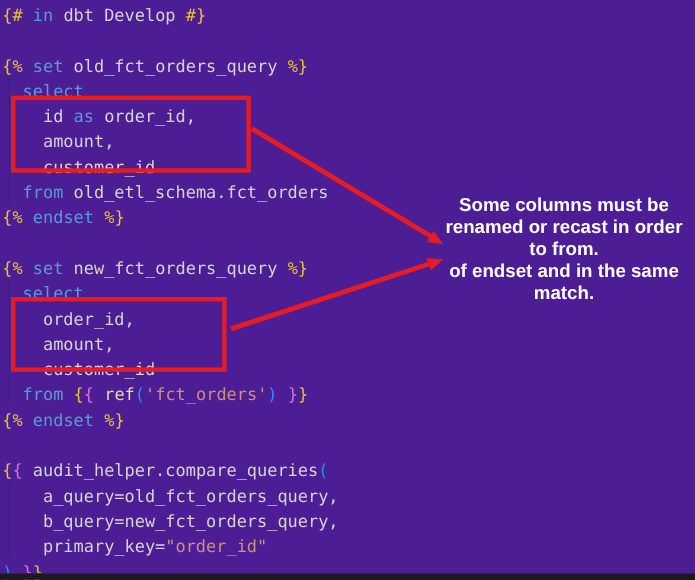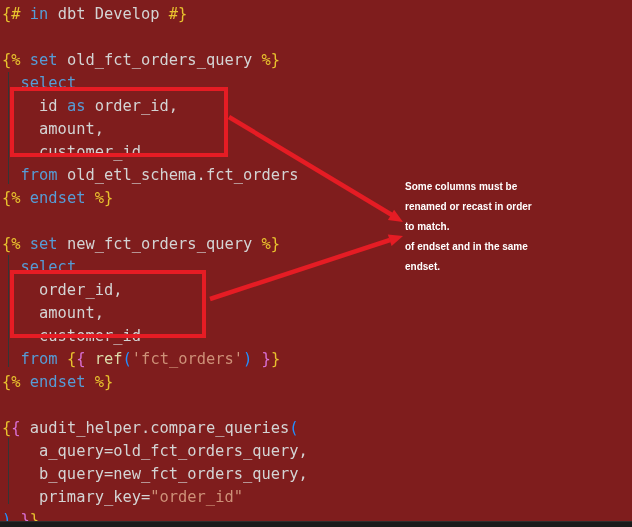--- a/index.html
+++ b/index.html
@@ -30,52 +30,53 @@
     border:4px solid var(--red);
     box-sizing:border-box;
     background:transparent;
   }
   #box-old{left:10px;top:87px;width:218px;height:70px;}
   #box-new{left:10px;top:270px;width:196px;height:68px;}
   #arrow-layer{position:absolute;left:0;top:0;pointer-events:none;}
   .ann-text{
     position:absolute;left:405px;top:177px;
     font-family:"Liberation Sans",sans-serif;
-    font-weight:bold;font-size:10px;line-height:20px;
+    font-weight:bold;font-size:17px;line-height:20px;
     color:#fff;
+    text-align:center;
   }
   
   .bottom-edge{
     position:absolute;left:0;bottom:0;width:632px;height:5px;
     background:#1a1a1a;border-top:1px solid #2d2d2d;
   }
 </style>
 </head>
 <body>
 
-<div id="screen" style="background: #7f1d1d;">
+<div id="screen" style="background: #4c1d95;">
 
   <div class="indent-guide" id="guide-1"></div>
   <div class="indent-guide" id="guide-2"></div>
   <div class="indent-guide" id="guide-3"></div>
 
   <div class="code-area"><div class="code-line"><span style="color: rgb(232, 194, 46);">{#</span><span style="color: rgb(212, 212, 212);"> </span><span style="color: rgb(86, 156, 214);">in</span><span style="color: rgb(212, 212, 212);"> dbt Develop </span><span style="color: rgb(232, 194, 46);">#}</span></div><div class="code-line">&nbsp;</div><div class="code-line"><span style="color: rgb(232, 194, 46);">{%</span><span style="color: rgb(212, 212, 212);"> </span><span style="color: rgb(86, 156, 214);">set</span><span style="color: rgb(212, 212, 212);"> old_fct_orders_query </span><span style="color: rgb(232, 194, 46);">%}</span></div><div class="code-line"><span style="color: rgb(212, 212, 212);">  </span><span style="color: rgb(86, 156, 214);">select</span></div><div class="code-line"><span style="color: rgb(212, 212, 212);">    id </span><span style="color: rgb(86, 156, 214);">as</span><span style="color: rgb(212, 212, 212);"> order_id,</span></div><div class="code-line"><span style="color: rgb(212, 212, 212);">    amount,</span></div><div class="code-line"><span style="color: rgb(212, 212, 212);">    customer_id</span></div><div class="code-line"><span style="color: rgb(212, 212, 212);">  </span><span style="color: rgb(86, 156, 214);">from</span><span style="color: rgb(212, 212, 212);"> old_etl_schema.fct_orders</span></div><div class="code-line"><span style="color: rgb(232, 194, 46);">{%</span><span style="color: rgb(212, 212, 212);"> </span><span style="color: rgb(86, 156, 214);">endset</span><span style="color: rgb(212, 212, 212);"> </span><span style="color: rgb(232, 194, 46);">%}</span></div><div class="code-line">&nbsp;</div><div class="code-line"><span style="color: rgb(232, 194, 46);">{%</span><span style="color: rgb(212, 212, 212);"> </span><span style="color: rgb(86, 156, 214);">set</span><span style="color: rgb(212, 212, 212);"> new_fct_orders_query </span><span style="color: rgb(232, 194, 46);">%}</span></div><div class="code-line"><span style="color: rgb(212, 212, 212);">  </span><span style="color: rgb(86, 156, 214);">select</span></div><div class="code-line"><span style="color: rgb(212, 212, 212);">    order_id,</span></div><div class="code-line"><span style="color: rgb(212, 212, 212);">    amount,</span></div><div class="code-line"><span style="color: rgb(212, 212, 212);">    customer_id</span></div><div class="code-line"><span style="color: rgb(212, 212, 212);">  </span><span style="color: rgb(86, 156, 214);">from</span><span style="color: rgb(212, 212, 212);"> </span><span style="color: rgb(232, 194, 46);">{</span><span style="color: rgb(218, 112, 214);">{</span><span style="color: rgb(212, 212, 212);"> </span><span style="color: rgb(220, 220, 170);">ref</span><span style="color: rgb(36, 144, 255);">(</span><span style="color: rgb(206, 145, 120);">'fct_orders'</span><span style="color: rgb(36, 144, 255);">)</span><span style="color: rgb(212, 212, 212);"> </span><span style="color: rgb(218, 112, 214);">}</span><span style="color: rgb(232, 194, 46);">}</span></div><div class="code-line"><span style="color: rgb(232, 194, 46);">{%</span><span style="color: rgb(212, 212, 212);"> </span><span style="color: rgb(86, 156, 214);">endset</span><span style="color: rgb(212, 212, 212);"> </span><span style="color: rgb(232, 194, 46);">%}</span></div><div class="code-line">&nbsp;</div><div class="code-line"><span style="color: rgb(232, 194, 46);">{</span><span style="color: rgb(218, 112, 214);">{</span><span style="color: rgb(212, 212, 212);"> audit_helper.compare_queries</span><span style="color: rgb(36, 144, 255);">(</span></div><div class="code-line"><span style="color: rgb(212, 212, 212);">    a_query=old_fct_orders_query,</span></div><div class="code-line"><span style="color: rgb(212, 212, 212);">    b_query=new_fct_orders_query,</span></div><div class="code-line"><span style="color: rgb(212, 212, 212);">    primary_key=</span><span style="color: rgb(206, 145, 120);">"order_id"</span></div><div class="code-line"><span style="color: rgb(36, 144, 255);">)</span><span style="color: rgb(212, 212, 212);"> </span><span style="color: rgb(218, 112, 214);">}</span><span style="color: rgb(232, 194, 46);">}</span></div></div>
 
   <div class="hl-box" id="box-old"></div>
   <div class="hl-box" id="box-new"></div>
 
   <svg id="arrow-layer" width="632" height="527">
     <line x1="229" y1="117" x2="392" y2="215" style="stroke:var(--red);stroke-width:4.5"></line>
     <polygon points="403,222 394.1,209.7 387.9,219.9" style="fill:var(--red)"></polygon>
     <line x1="210" y1="299" x2="390" y2="240" style="stroke:var(--red);stroke-width:4.5"></line>
     <polygon points="403,236 391.6,246 387.8,234.6" style="fill:var(--red)"></polygon>
   </svg>
 
   <div class="ann-text" style="color: rgb(255, 255, 255);">
       <div>Some columns must be</div>
       <div>renamed or recast in order</div>
-      <div>to match.</div>
+      <div>to from.</div>
       <div>of endset and in the same</div>
-      <div>endset.</div>
+      <div>match.</div>
     </div>
 
   <div class="bottom-edge"></div>
 </div>
 
 </body></html>

